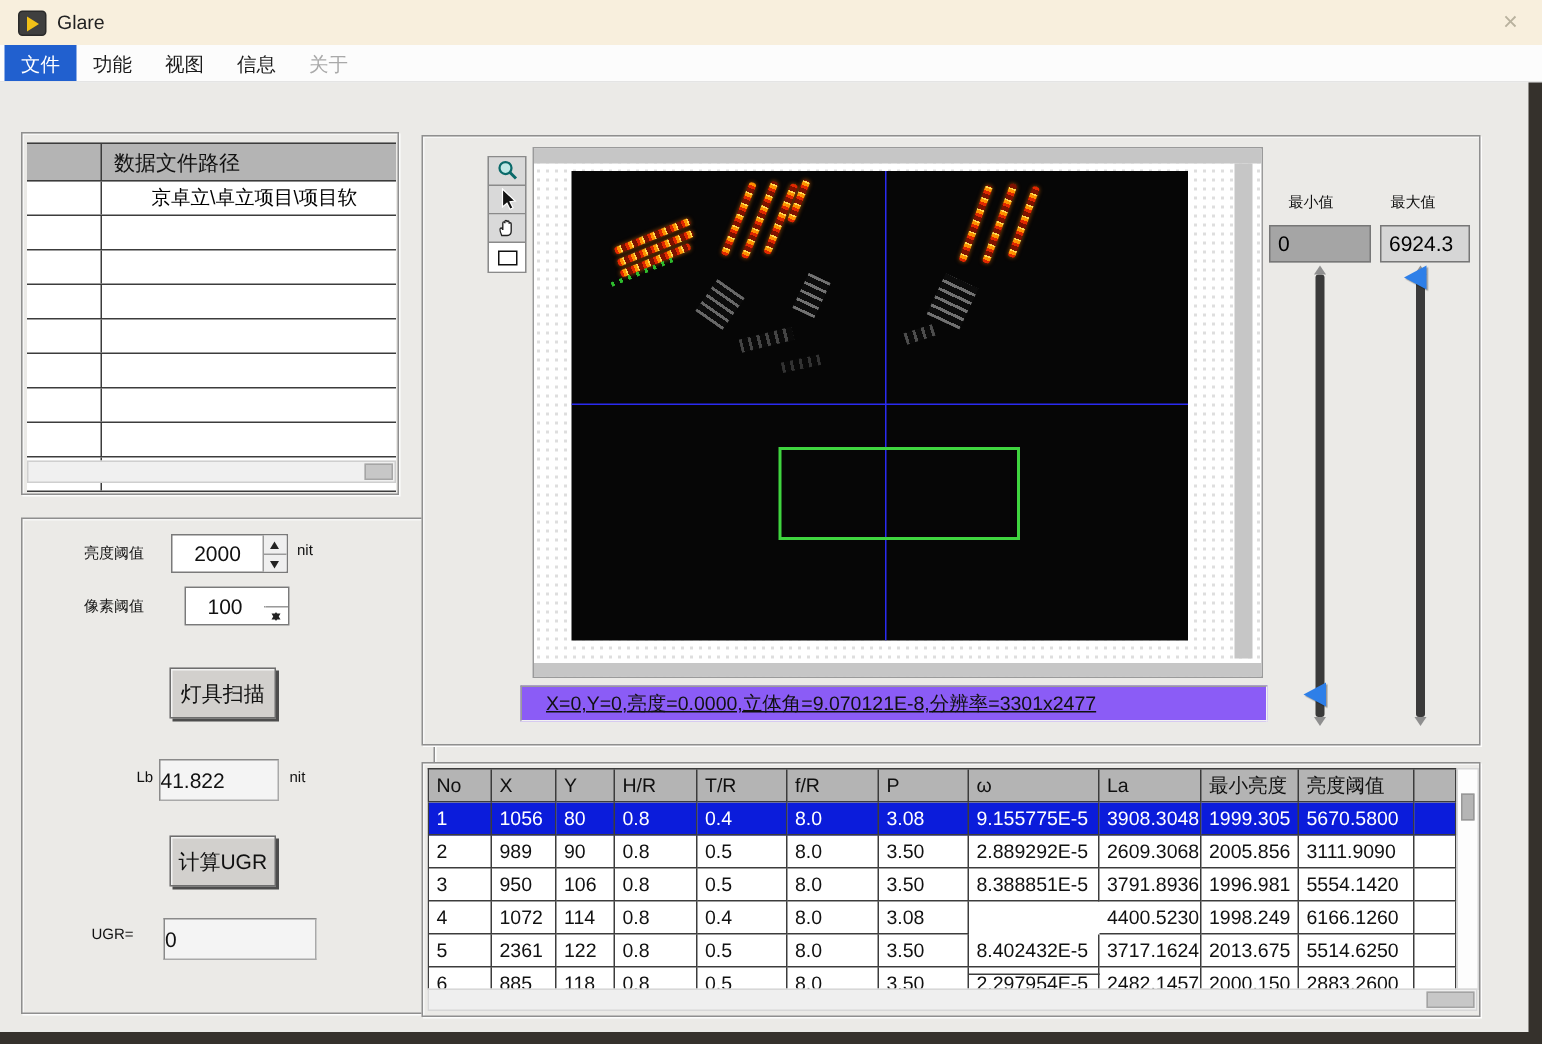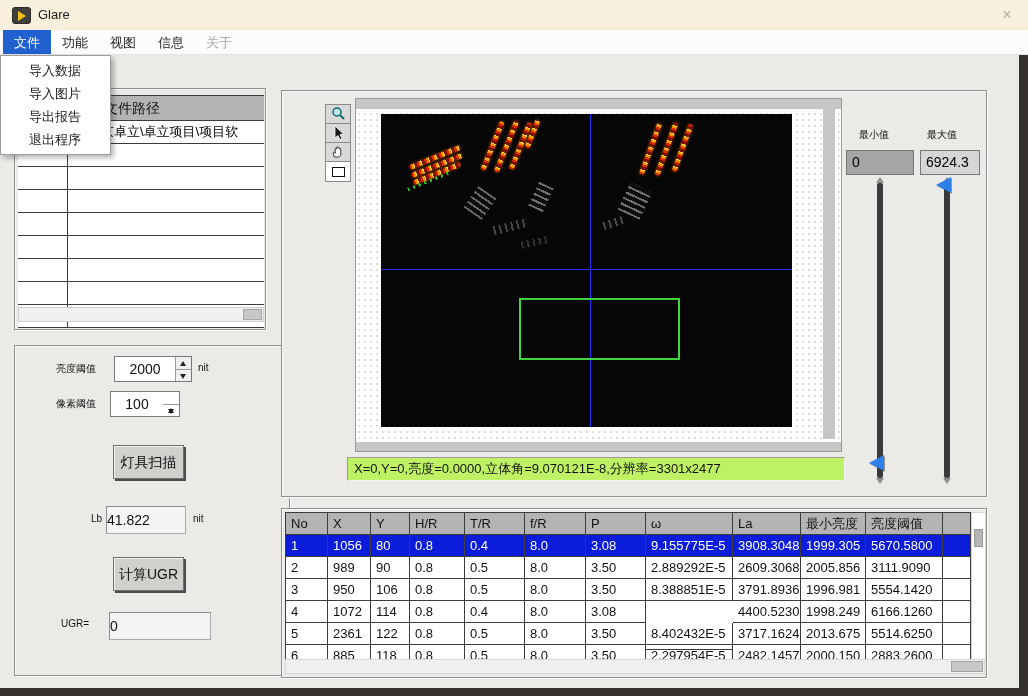--- a/index.html
+++ b/index.html
@@ -77,21 +77,21 @@
   .graystreak{position:absolute;background:repeating-linear-gradient(90deg,rgba(215,215,215,.85) 0 2px,rgba(70,70,70,.15) 2px 6px);}
   .graystreak.v{background:repeating-linear-gradient(0deg,rgba(215,215,215,.85) 0 2px,rgba(70,70,70,.15) 2px 6px);}
 
   .slider-track{position:absolute;width:6px;background:#3a3a3a;border-radius:2px;}
   .trk-arrow{position:absolute;left:-1px;width:0;height:0;border-left:4px solid transparent;border-right:4px solid transparent;}
   .trk-arrow.top{top:-6px;border-bottom:6px solid #8f8f8f;}
   .trk-arrow.bot{bottom:-6px;border-top:6px solid #8f8f8f;}
   .sl-thumb{position:absolute;width:0;height:0;border-top:8px solid transparent;border-bottom:8px solid transparent;border-right:15px solid var(--thumb);filter:drop-shadow(1px 1px 0 rgba(0,0,0,.35));}
   .mmbox{position:absolute;height:25px;border:1px solid #777;font-size:14px;line-height:23px;padding-left:5px;color:#000;}
 
-  .statusbar{position:absolute;left:347px;top:457px;width:498px;height:24px;background:#bef264;border:1px solid #9b9b9b;border-bottom-color:#f2f2f2;border-right-color:#f2f2f2;font-size:13px;line-height:22px;padding-left:6px;color:#111;white-space:nowrap;overflow:hidden;}
+  .statusbar{position:absolute;left:347px;top:457px;width:498px;height:24px;background:#8b5cf6;border:1px solid #9b9b9b;border-bottom-color:#f2f2f2;border-right-color:#f2f2f2;font-size:13px;line-height:22px;padding-left:16px;color:#111;white-space:nowrap;overflow:hidden;text-decoration:underline;}
 
   
   .rt-wrap{position:absolute;left:3px;top:3px;width:700px;height:162px;background:#fff;overflow:hidden;}
   .rt-head{display:flex;height:23px;background:var(--header-gray);border-top:1px solid #3c3c3c;border-left:1px solid #3c3c3c;}
   .rcell{flex:none;font-size:13px;line-height:22px;padding-left:5px;white-space:nowrap;overflow:hidden;border-right:1px solid #3c3c3c;border-bottom:1px solid #3c3c3c;color:#111;}
   .rt-rows{height:125px;overflow:hidden;border-left:1px solid #3c3c3c;}
   .rt-row{display:flex;height:22px;background:#fff;}
   .rt-row.sel .rcell{background:var(--selection);color:#fff;}
   .rt-vscroll{position:absolute;right:0;top:3px;width:15px;height:148px;background:#fdfdfd;border:1px solid #d7d7d7;}
   .rt-vthumb{position:absolute;left:2px;top:16px;width:9px;height:18px;background:#b5b5b5;border:1px solid #989898;}
@@ -113,26 +113,20 @@
   </div>
 
   <div class="menubar">
       <div class="menu-item active">文件</div>
       <div class="menu-item">功能</div>
       <div class="menu-item">视图</div>
       <div class="menu-item">信息</div>
       <div class="menu-item disabled">关于</div>
     </div>
 
-  <div class="dropdown">
-      <div class="dd-item">导入数据</div>
-      <div class="dd-item">导入图片</div>
-      <div class="dd-item">导出报告</div>
-      <div class="dd-item">退出程序</div>
-    </div>
 
   <div class="panel" style="left:14px;top:88px;width:252px;height:242px;">
     <div class="ptable">
         <div class="prow headr">
           <div class="c1"></div>
           <div class="c2">数据文件路径</div>
         </div>
         <div class="prow">
           <div class="c1"></div>
           <div class="c2" style="padding-left: 33px;">京卓立\卓立项目\项目软</div>
@@ -180,21 +174,21 @@
     <div class="spinbox" style="left:99px;top:10px;width:78px;">
       <div class="spinval">2000</div>
       <div class="spincol">
         <div class="spinbtn up"></div>
         <div class="spinbtn dn"></div>
       </div>
     </div>
     <div class="lab" style="left:183px;top:16px;">nit</div>
 
     <div class="lab" style="left:41px;top:51px;">像素阈值</div>
-    <div class="spinbox" style="left:95px;top:45px;width:70px;align-items:center;">
+    <div class="spinbox" style="left:108px;top:45px;width:70px;align-items:center;">
       <div class="spinval">100</div>
       <div class="spincol">
         <div class="spinbtn up"></div>
         <div class="spinbtn dn"></div>
       </div>
     </div>
 
     <div class="lvbtn" style="left:98px;top:99px;width:71px;height:34px;line-height:32px;">灯具扫描</div>
 
     <div class="lab" style="left:76px;top:167px;">Lb</div>

